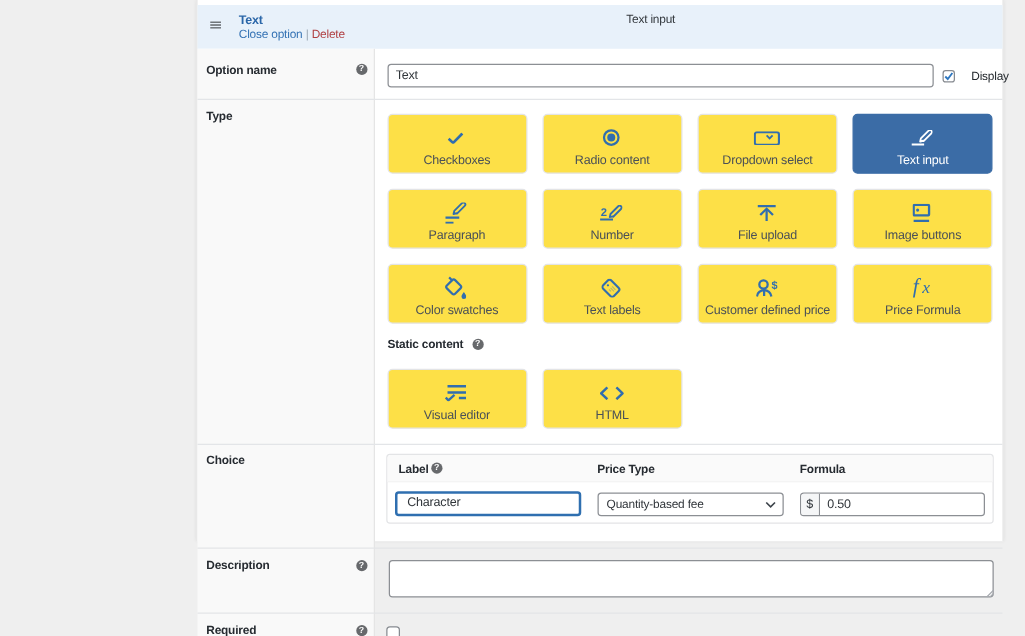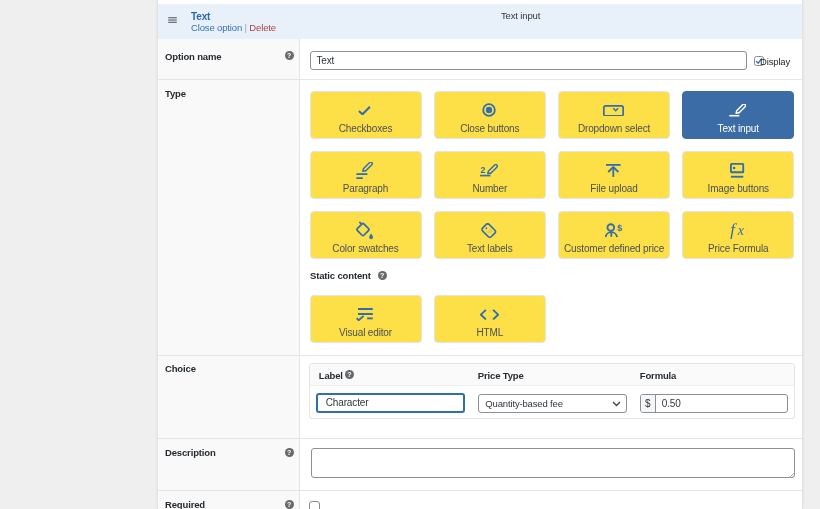--- a/index.html
+++ b/index.html
@@ -1,18 +1,18 @@
 <!DOCTYPE html>
 <html><head>
 <meta charset="utf-8">
 <style>
 * { margin:0; padding:0; box-sizing:border-box; }
 html,body { width:820px; height:509px; background:#efefef; font-family:"Liberation Sans",sans-serif; letter-spacing:-0.15px; }
 #page { position:relative; width:820px; height:509px; overflow:hidden; }
-#panel { position:absolute; left:157px; top:0; width:646px; height:509px; background:#fff;
+#panel { position:absolute; left:157px; top:0; width:646px; height:433px; background:#fff;
   border-left:1px solid #e2e2e2; border-right:1px solid #e2e2e2; box-shadow:0 0 3px rgba(0,0,0,0.07); }
 .abs { position:absolute; }
 #hdr { position:absolute; left:0; top:4px; width:644px; height:35px; background:#e8f1fa; }
 .t-title { font-size:10px; font-weight:bold; color:#2a66a8; }
 .t-link { font-size:9.5px; color:#3472b4; }
 .t-del { font-size:9.5px; color:#b04043;margin-top:46px; }
 .t-sep { font-size:9.5px; color:#9aa8b5; }
 .hdr-center { font-size:9.5px; color:#33383d; }
 #labelcol { position:absolute; left:0; top:39px; width:142px; height:470px; background:#f9f9f9; border-right:1px solid #e5e5e5; }
 .rowborder { position:absolute; left:0; width:644px; height:1px; background:#e3e5e8; }
@@ -50,40 +50,40 @@
     <div class="rowborder" style="top:438px;"></div>
     <div class="rowborder" style="top:490px;"></div>
 
     <div class="lbl" style="top:51px;">Option name</div>
     <div class="qicon" style="left:126.5px; top:50.8px;">?</div>
     <div class="inp" style="left:151.5px; top:50.5px; width:437px; height:19px; line-height:17px; padding-left:6px;">Text</div>
     <div class="chkbox" style="left:596px; top:56.2px; width:9.6px; height:9.6px;"></div>
     <svg class="abs" style="left:597.2px; top:57px;" width="8" height="8" viewBox="0 0 8 8">
         <path d="M1.2 4.2 L3.2 6.2 L6.9 1.4" fill="none" stroke="#3078c0" stroke-width="1.5"></path>
       </svg>
-    <div class="abs" style="left:602px; top:56px; font-size:9.5px; color:#23282d;">Display</div>
+    <div class="abs" style="left:619px; top:56px; font-size:9.5px; color:#23282d;">Display</div>
 
     <div class="lbl" style="top:87.5px;">Type</div>
     <div id="typegrid">
         <div class="card" style="left:151.5px; top:91px;">
           <div class="ic">
             <svg width="13" height="9.5" viewBox="0 0 13 9.5">
               <path d="M0.9 5 L4.5 8.3 L11.9 0.8" fill="none" stroke="#316eae" stroke-width="2.1"></path>
             </svg>
           </div>
           <div class="cl">Checkboxes</div>
         </div>
         <div class="card" style="left:275.75px; top:91px;">
           <div class="ic">
             <svg width="14" height="14" viewBox="0 0 14 14">
               <circle cx="7" cy="7" r="5.8" fill="none" stroke="#316eae" stroke-width="1.8"></circle>
               <circle cx="7" cy="7" r="3.2" fill="#316eae"></circle>
             </svg>
           </div>
-          <div class="cl">Close buttons</div>
+          <div class="cl">Radio content</div>
         </div>
         <div class="card" style="left:400px; top:91px;">
           <div class="ic">
             <svg width="20.6" height="11.6" viewBox="0 0 20.6 11.6">
               <rect x="0.85" y="0.85" width="19.3" height="10" rx="1.7" fill="none" stroke="#316eae" stroke-width="1.7"></rect>
               <path d="M10.3 3.3 L12.7 5.7 L15.1 3.3" fill="none" stroke="#316eae" stroke-width="1.5"></path>
             </svg>
           </div>
           <div class="cl">Dropdown select</div>
         </div>

